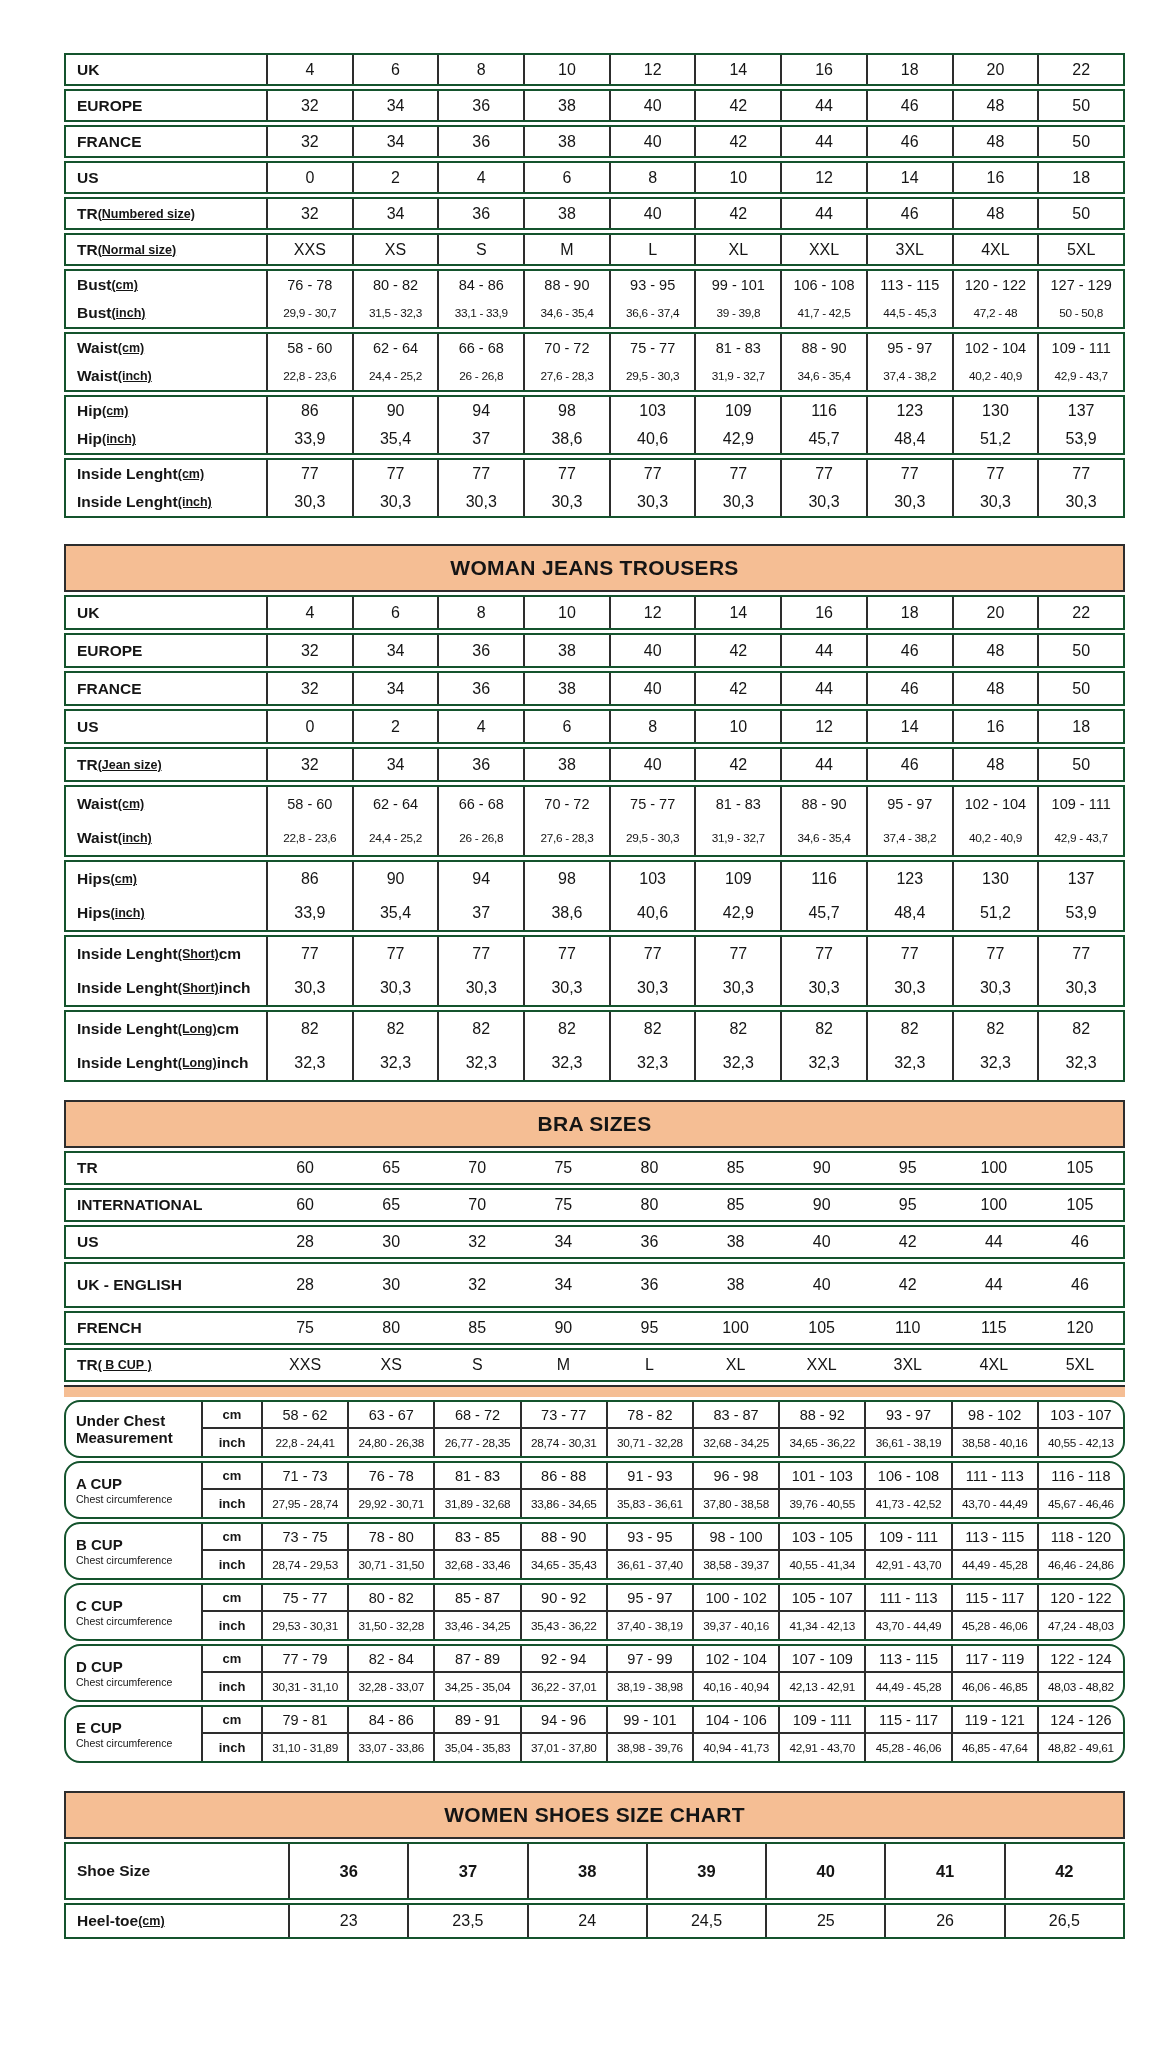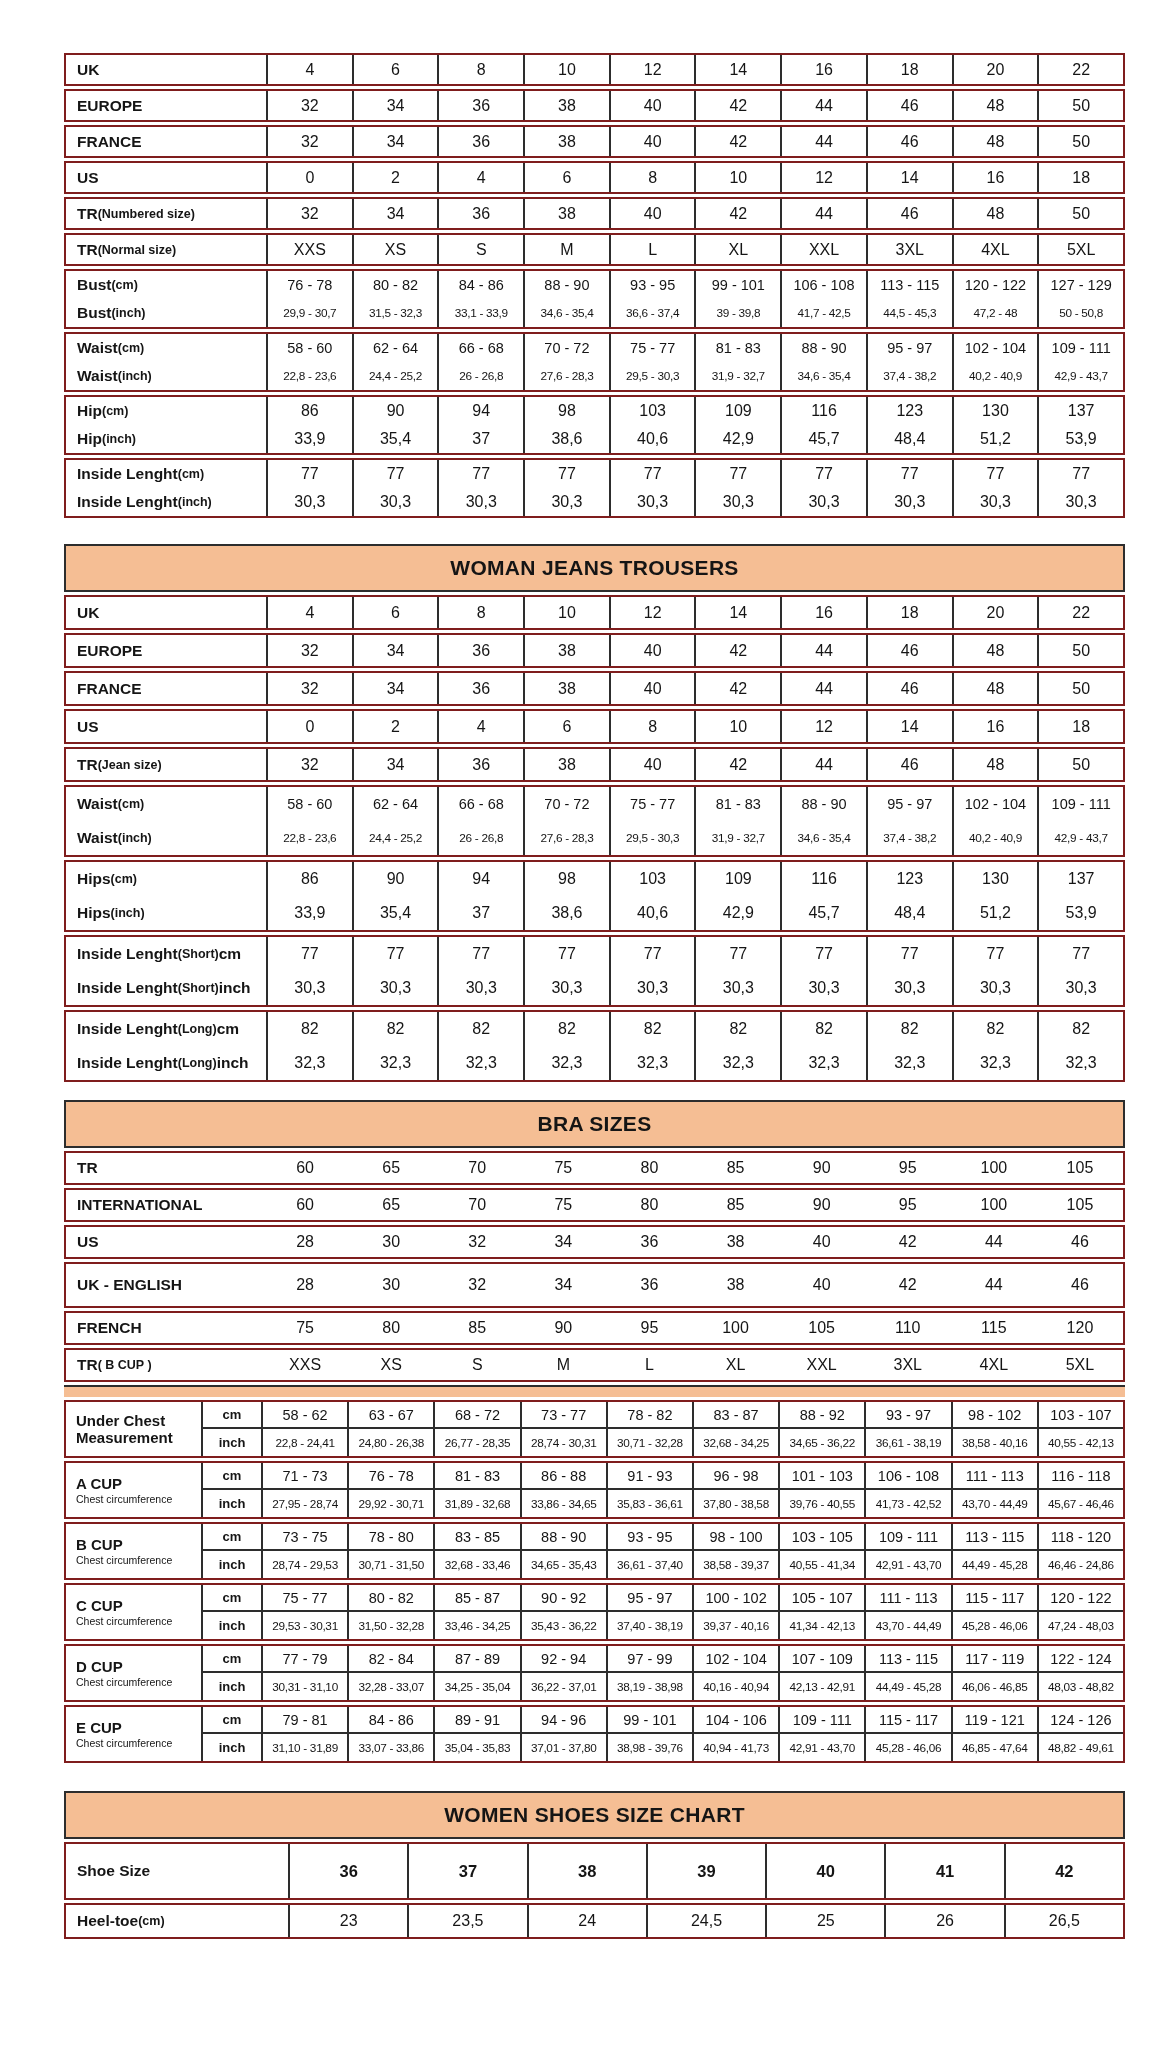--- a/index.html
+++ b/index.html
@@ -11,32 +11,32 @@
   .page { padding:50px 0 0 64px; }
   .size-table { width:1061px; }
   .t-header {
     border:2px solid #2d2d2d; background:#F5BE94; box-sizing:border-box;
     display:flex; flex-direction:column; justify-content:center; align-items:center; text-align:center;
   }
   .h-lg { height:58px; }
   .h-md { height:48px; }
   .t-title { font-size:21px; font-weight:700; letter-spacing:.3px; }
   .t-subtitle { font-size:12px; font-weight:700; margin-top:1px; }
-  .row-box { border:2px solid #7f1d1d; margin-top:3px; box-sizing:border-box; }
+  .row-box { border:2px solid #14532d; margin-top:3px; box-sizing:border-box; }
   .grid-row { display:grid; }
   .grid-a { grid-template-columns:200px repeat(10,1fr); }
   .grid-shoes { grid-template-columns:222px repeat(7,1fr); }
   .grid-bra-simple { grid-template-columns:196px repeat(10,1fr); }
-  .cup-box { display:grid; grid-template-columns:135px 60px repeat(10,1fr); }
+  .cup-box { display:grid; grid-template-columns:135px 60px repeat(10,1fr);border-radius:16px; }
   .cell {
     display:flex; align-items:center; justify-content:center;
     overflow:hidden; white-space:nowrap; box-sizing:border-box;
   }
   .label-cell { justify-content:flex-start; padding-left:11px; font-weight:700; font-size:15.5px; }
-  .paren { font-size:12.5px; font-weight:700; }
+  .paren { font-size:12.5px; font-weight:700;text-decoration:underline; }
   .vline { border-left:2px solid #2d2d2d; }
   .hline { border-bottom:2px solid #2d2d2d; }
   .v-n { font-size:16px; }
   .v-s { font-size:14.5px; }
   .v-xs { font-size:11.8px; letter-spacing:-0.3px; }
   .v-b { font-weight:700; font-size:16.5px; }
   .unit-cell { font-weight:700; font-size:13px; }
   .cup-label {
     flex-direction:column; align-items:flex-start; justify-content:center;
     padding-left:10px; grid-row:1 / span 2;

